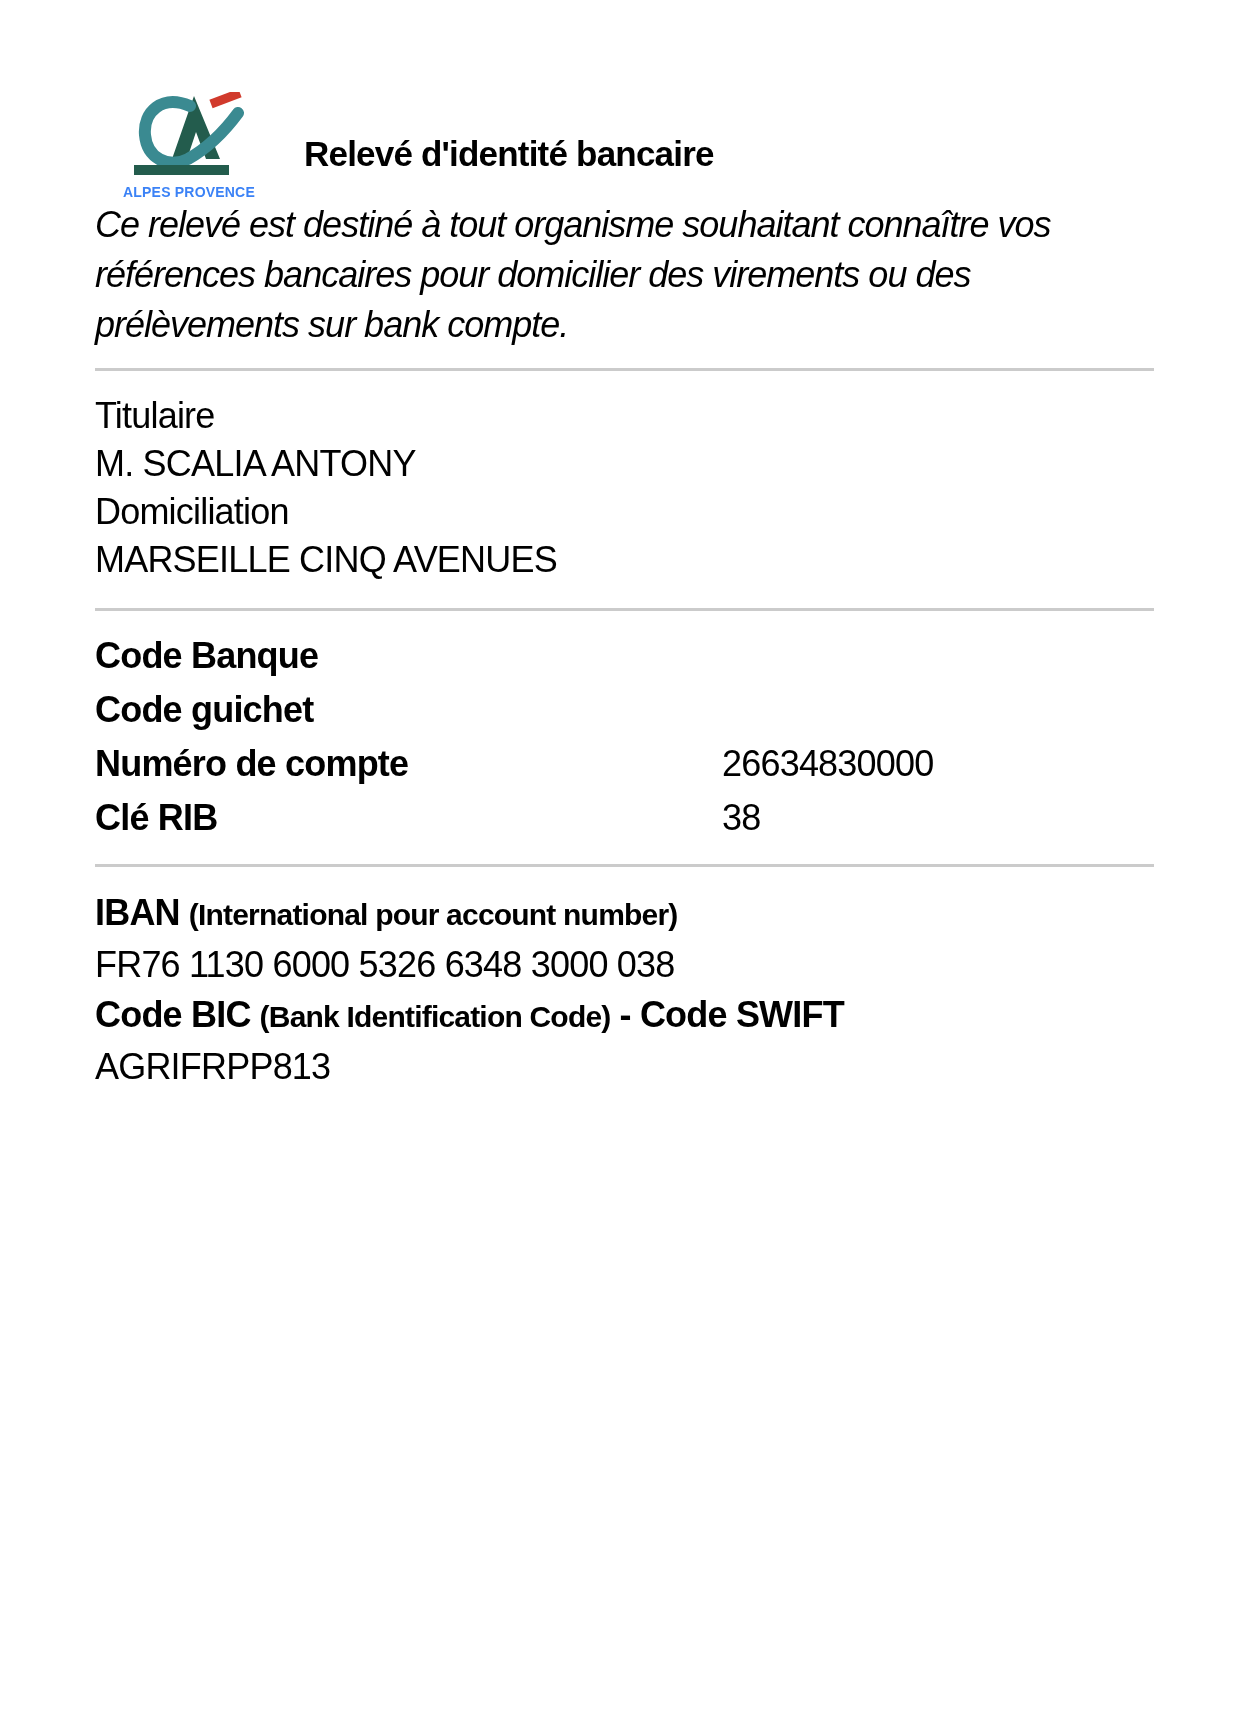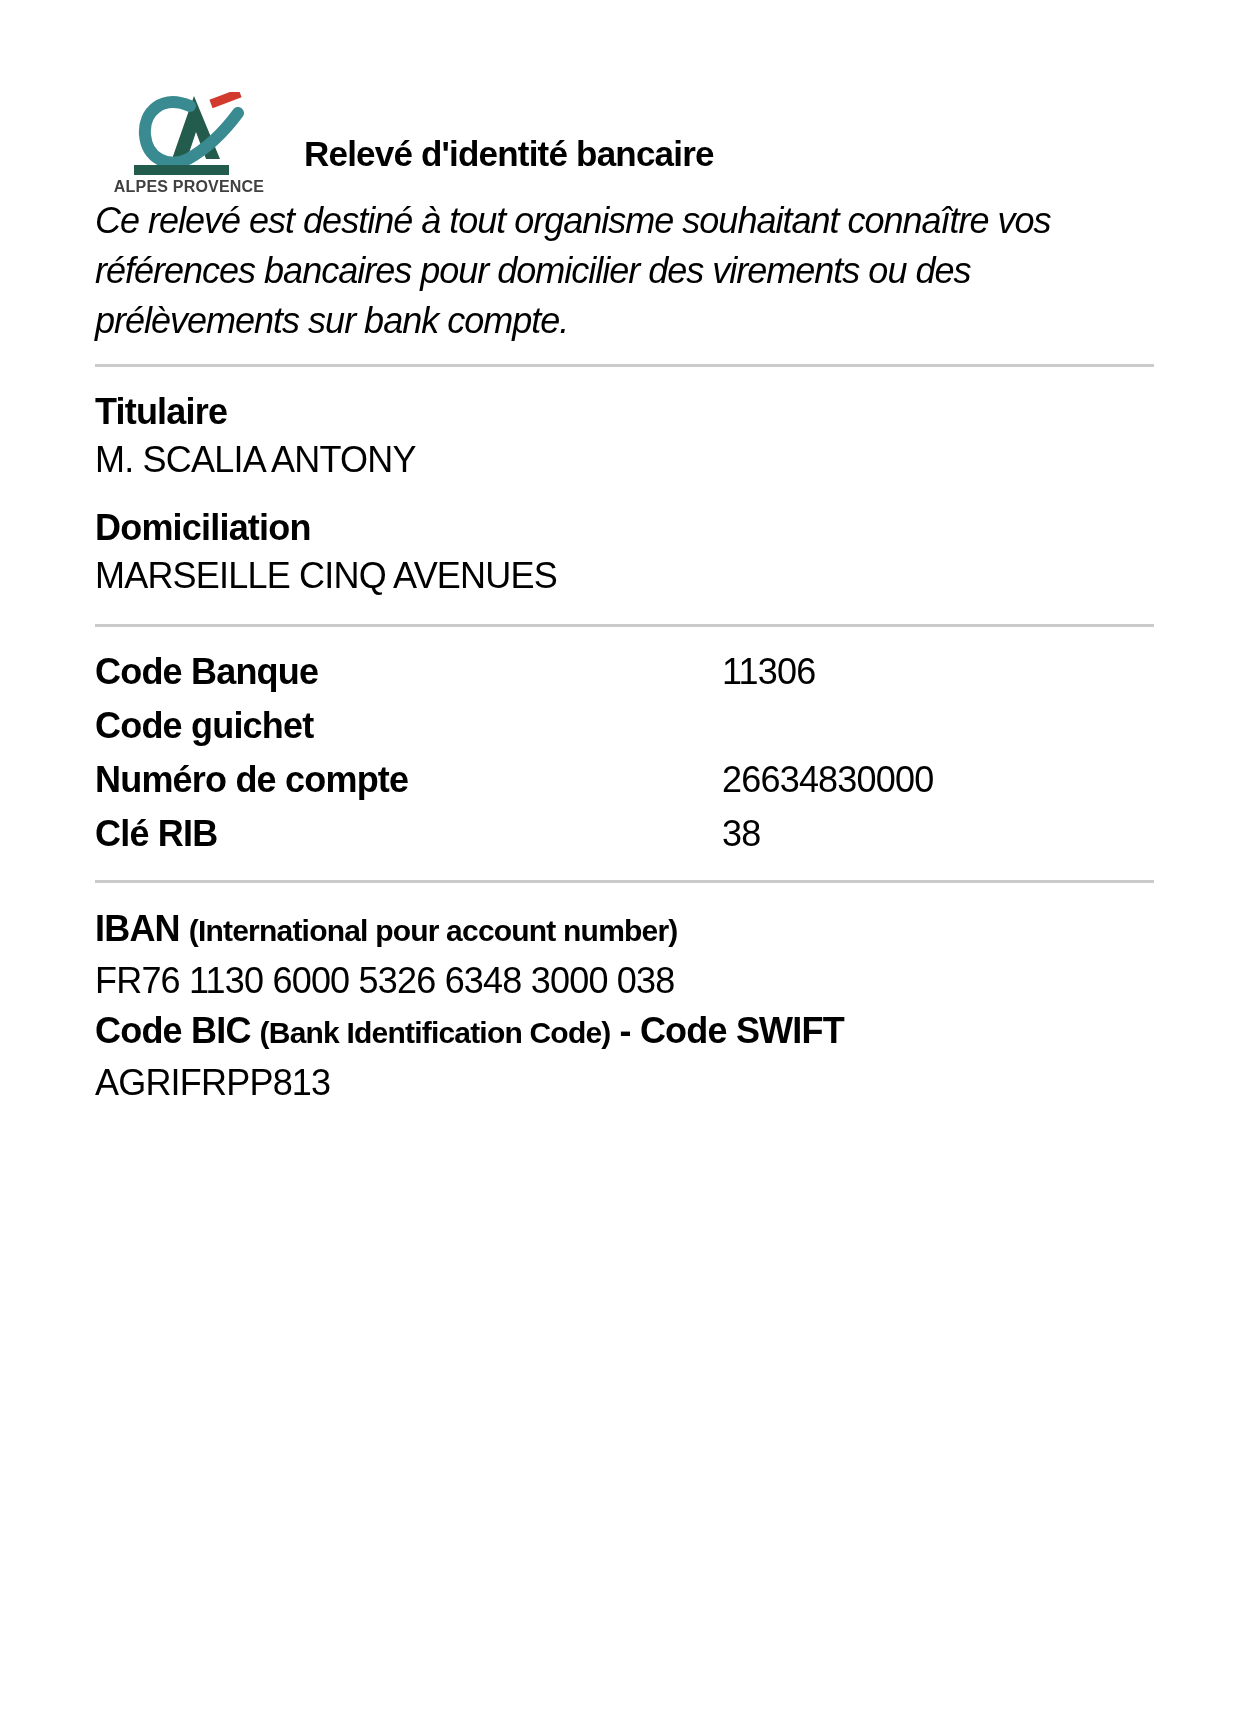--- a/index.html
+++ b/index.html
@@ -11,42 +11,42 @@
     overflow: hidden;
     position: relative;
   }
   .page { padding: 92px 88px 0 95px; }
 
   
   .header { display: flex; align-items: flex-start; }
   .logo-block { width: 188px; flex: 0 0 auto; text-align: center; }
   .logo-svg { display: block; margin: 0 auto; width: 110px; height: 85px; }
   .brand-name {
-    margin-top: 1px;
-    font-size: 16px; font-weight: bold; letter-spacing: 0.2px;
-    color: #404040; white-space: nowrap;
+    margin-top: 7px;
+    font-size: 14px; font-weight: bold; letter-spacing: 0.2px;
+    color: #3b82f6; white-space: nowrap;
   }
   .doc-title {
     font-size: 35px; font-weight: bold; letter-spacing: -0.8px;
     margin-left: 21px; margin-top: 42px; white-space: nowrap;
   }
 
   
   .intro { font-size: 36px; line-height: 50px; letter-spacing: -1px; font-style: italic; }
   .intro div { white-space: nowrap; }
 
   
   .divider { border: none; border-top: 3px solid #cbcbcb; width: 100%; }
   .divider.d1 { margin-top: 18px; }
   .divider.d2 { margin-top: 24px; }
   .divider.d3 { margin-top: 19px; }
 
   
   .holder { margin-top: 21px; font-size: 36px; line-height: 48px; letter-spacing: -0.8px; }
-  .label-bold { font-weight: bold; margin-top: 20px; }
+  .label-bold { font-weight: normal; }
 
   
   .acct-table { margin-top: 18px; font-size: 36px; line-height: 54px; letter-spacing: -0.8px; }
   .acct-row { display: grid; grid-template-columns: 627px 1fr; }
   .acct-row .row-label { font-weight: bold; }
 
   
   .iban-section { margin-top: 21px; font-size: 36px; line-height: 50px; letter-spacing: -0.8px; }
   .sec-head { font-weight: bold; white-space: nowrap; }
   .sec-head .small { font-size: 30px; }
@@ -87,21 +87,20 @@
     <div>M. SCALIA ANTONY</div>
     <div class="label-bold">Domiciliation</div>
     <div>MARSEILLE CINQ AVENUES</div>
   </div>
 
   <hr class="divider d2">
 
   <div class="acct-table">
     <div class="acct-row">
       <div class="row-label">Code Banque</div>
-      <div class="row-value">11306</div>
     </div>
     <div class="acct-row">
       <div class="row-label">Code guichet</div>
     </div>
     <div class="acct-row">
       <div class="row-label">Numéro de compte</div>
       <div class="row-value">26634830000</div>
     </div>
     <div class="acct-row">
       <div class="row-label">Clé RIB</div>

